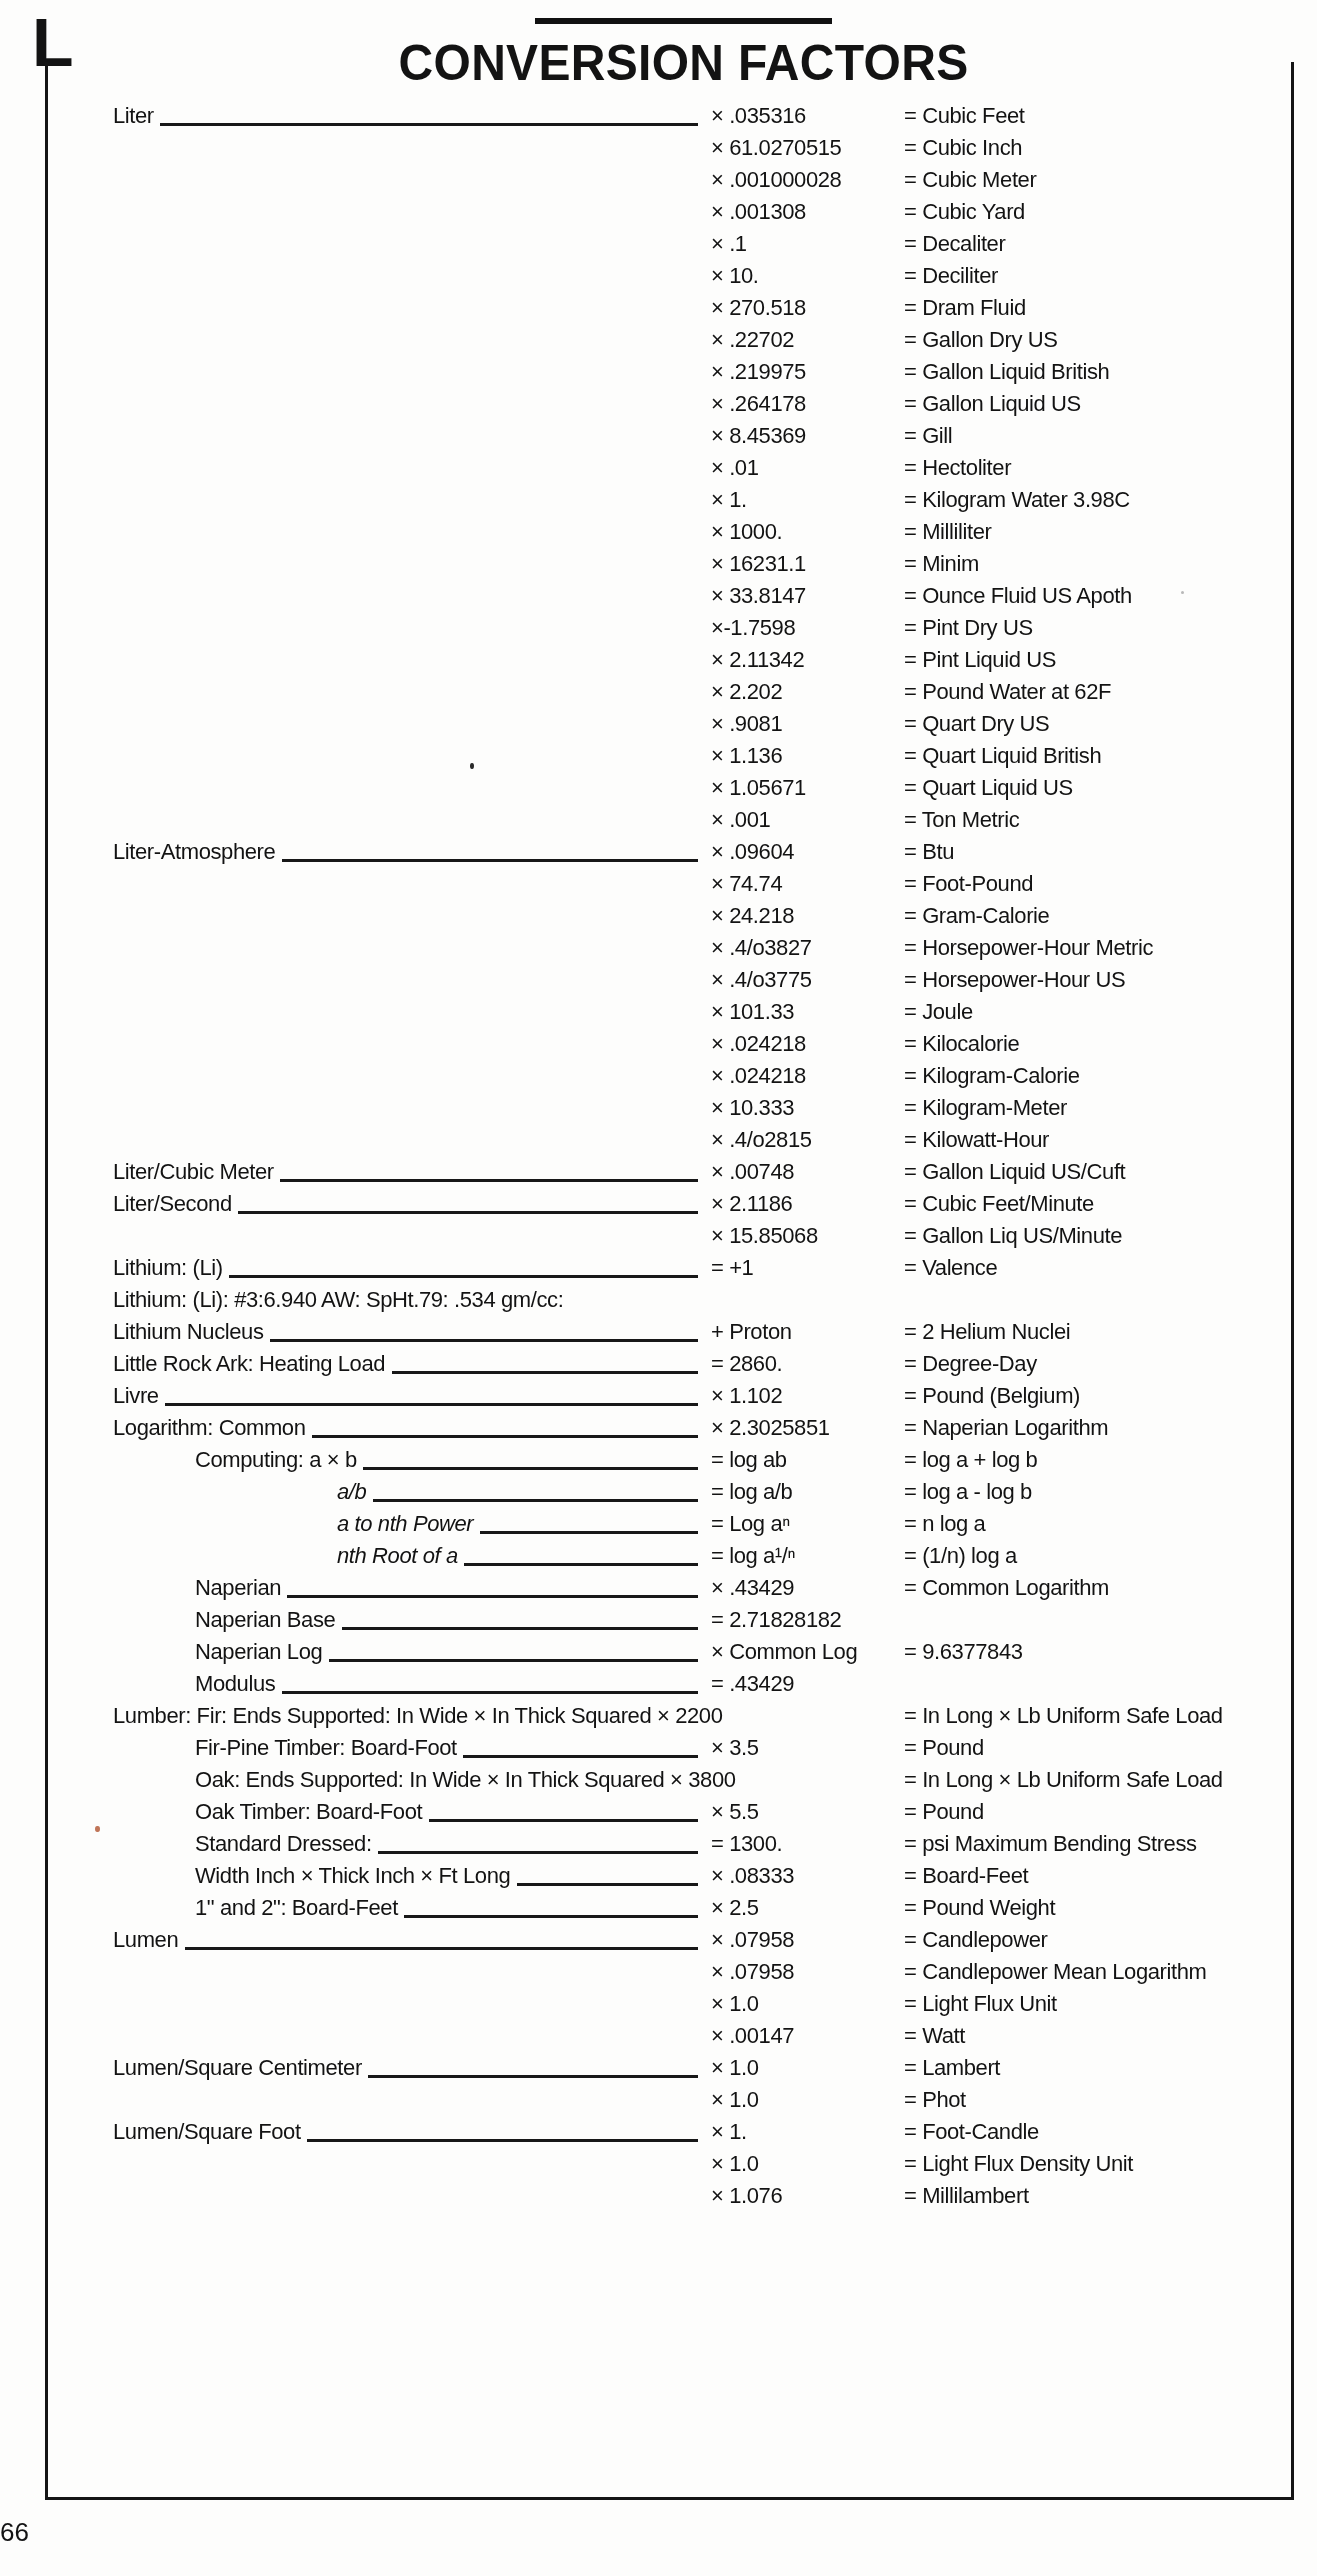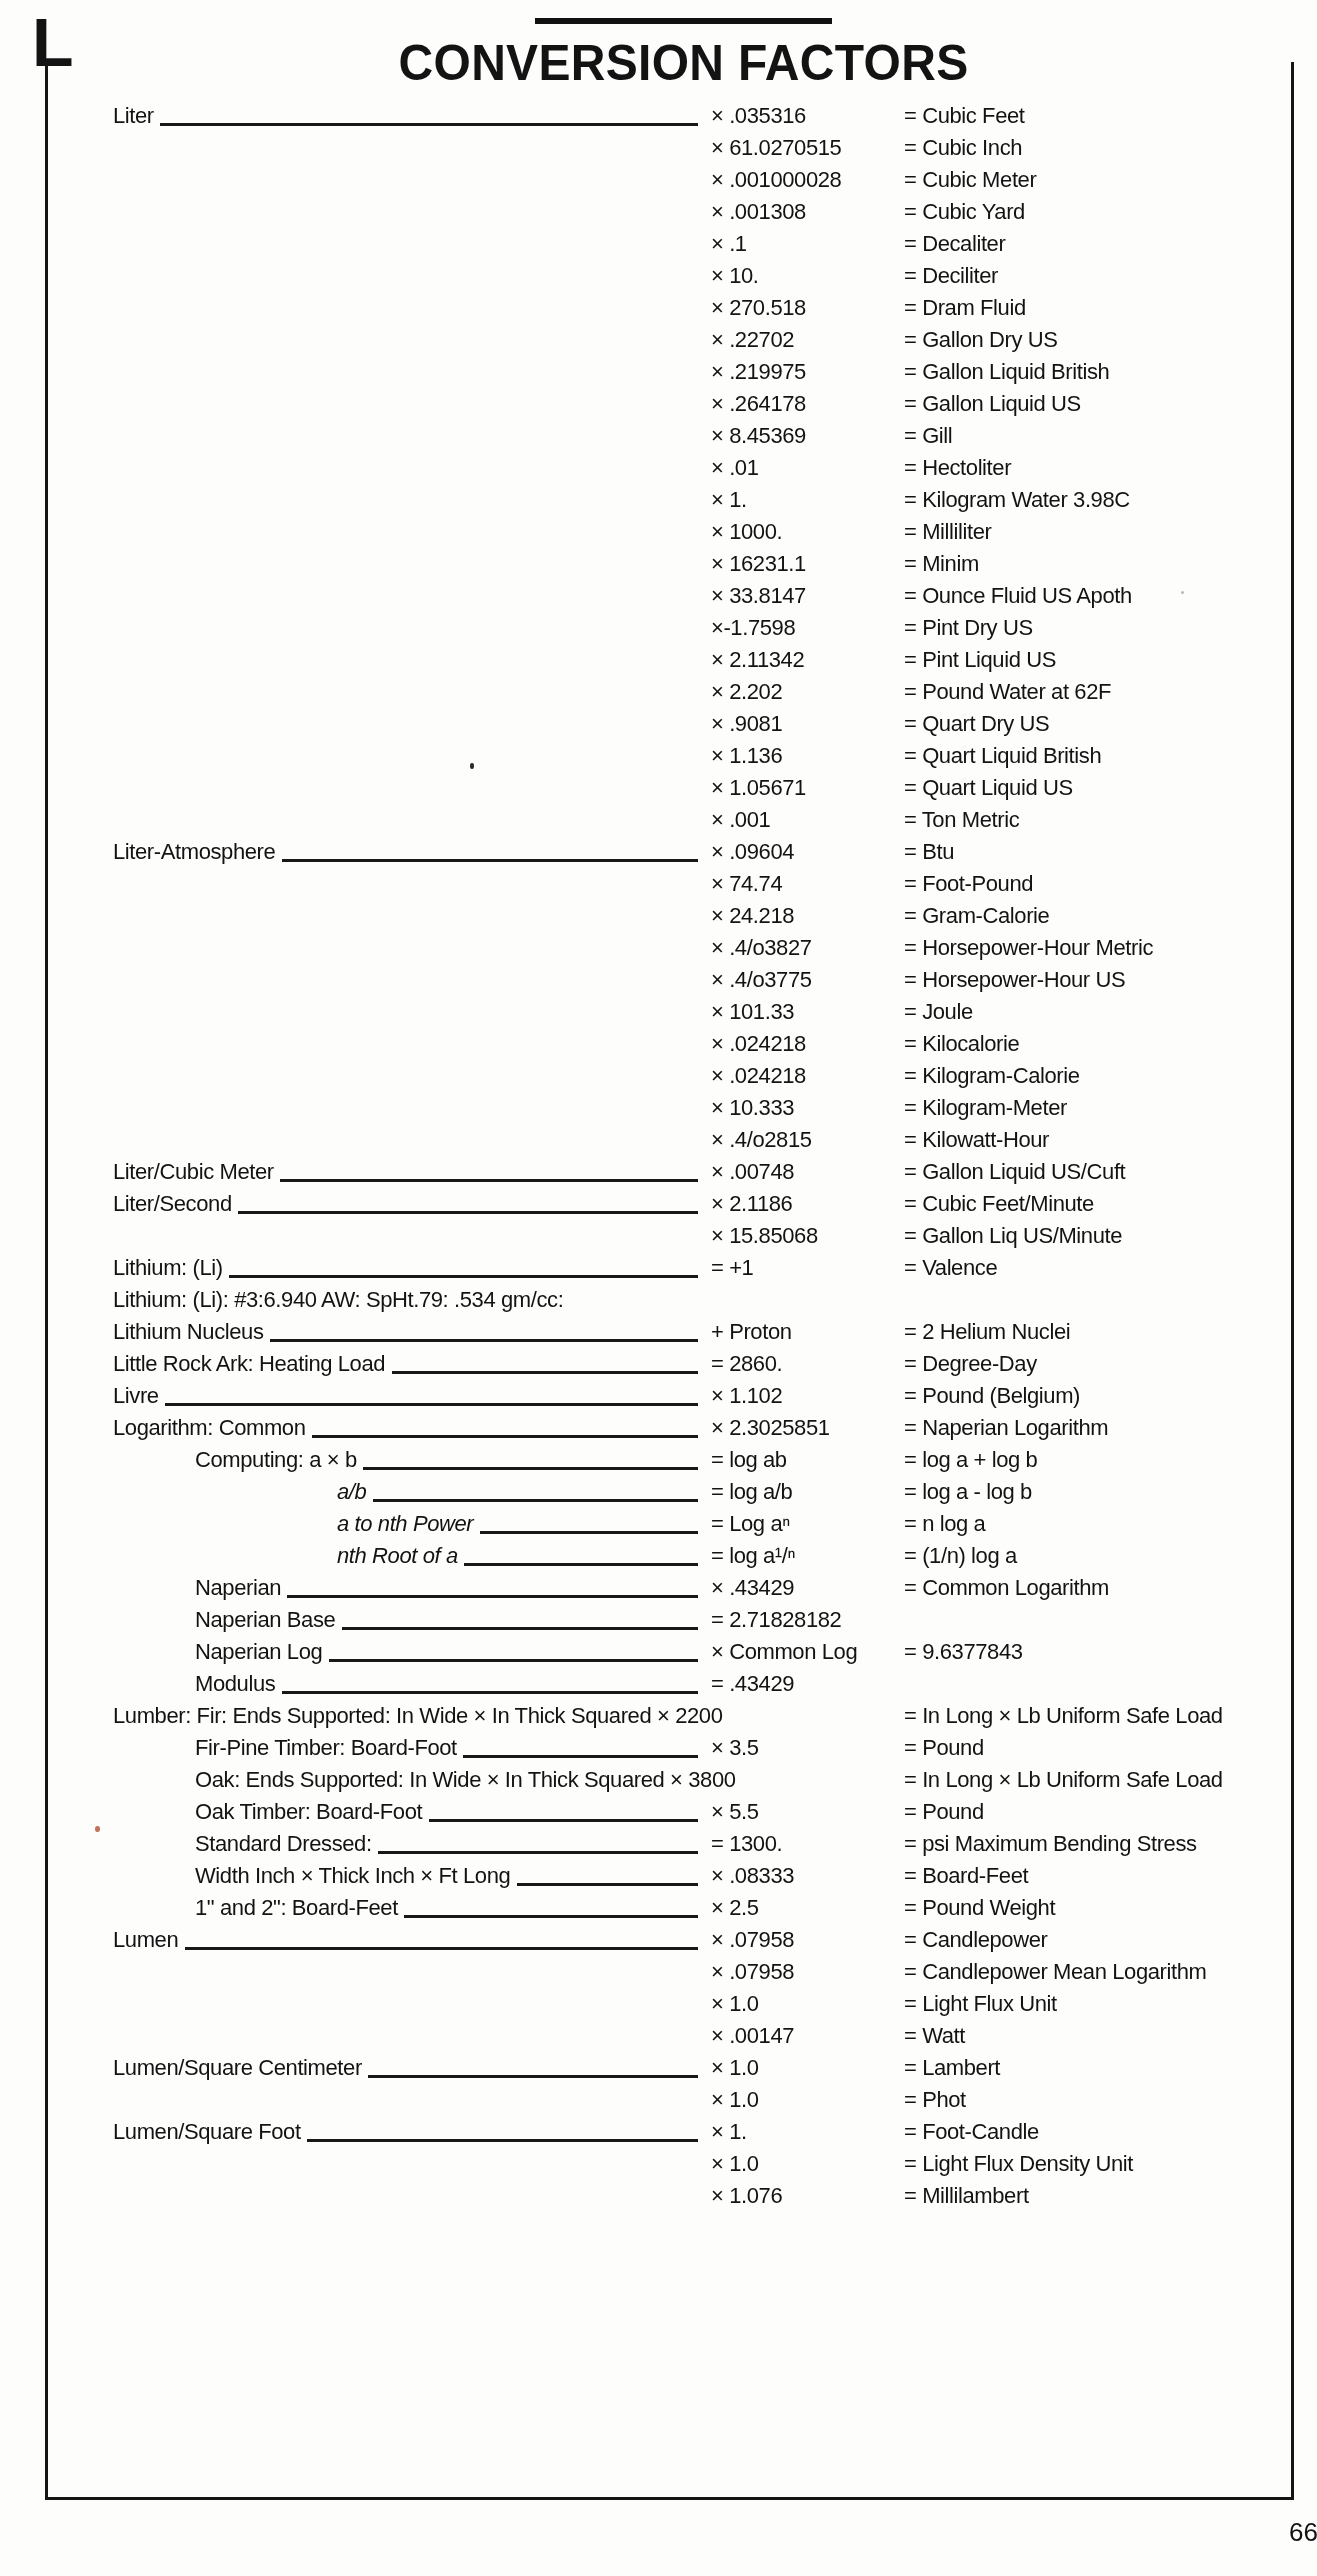--- a/index.html
+++ b/index.html
@@ -35,22 +35,22 @@
   .c-label{display:flex;}
   .lbl{white-space:nowrap;flex:0 0 auto;}
   .ind1{padding-left:82px;}
   .ind2{padding-left:224px;font-style:italic;}
   .lead{
     flex:1 1 auto;min-width:9px;border-bottom:3.2px solid #181818;
     align-self:flex-end;margin:0 13px 6.4px 6.4px;
   }
   .c-factor,.c-result{overflow:visible;white-space:nowrap;}
   .pagenum{
-    position:absolute;left:0;right:0;top:2517px;text-align:right;
-    font-size:26px;letter-spacing:0;padding-left:15px;
+    position:absolute;left:0;right:0;top:2517px;text-align:left;
+    font-size:26px;letter-spacing:0;
   }
   .speck{position:absolute;border-radius:50%;}
   .speck-1{left:470px;top:763px;width:3.9px;height:6.4px;background:#2a2a2a;}
   .speck-2{left:95px;top:1826px;width:4.5px;height:5.8px;background:#b0522e;opacity:.8;}
   .speck-3{left:1181px;top:591px;width:3.2px;height:3.2px;background:#8a8a8a;opacity:.6;}
 </style>
 </head>
 <body>
 
 <div class="page">

